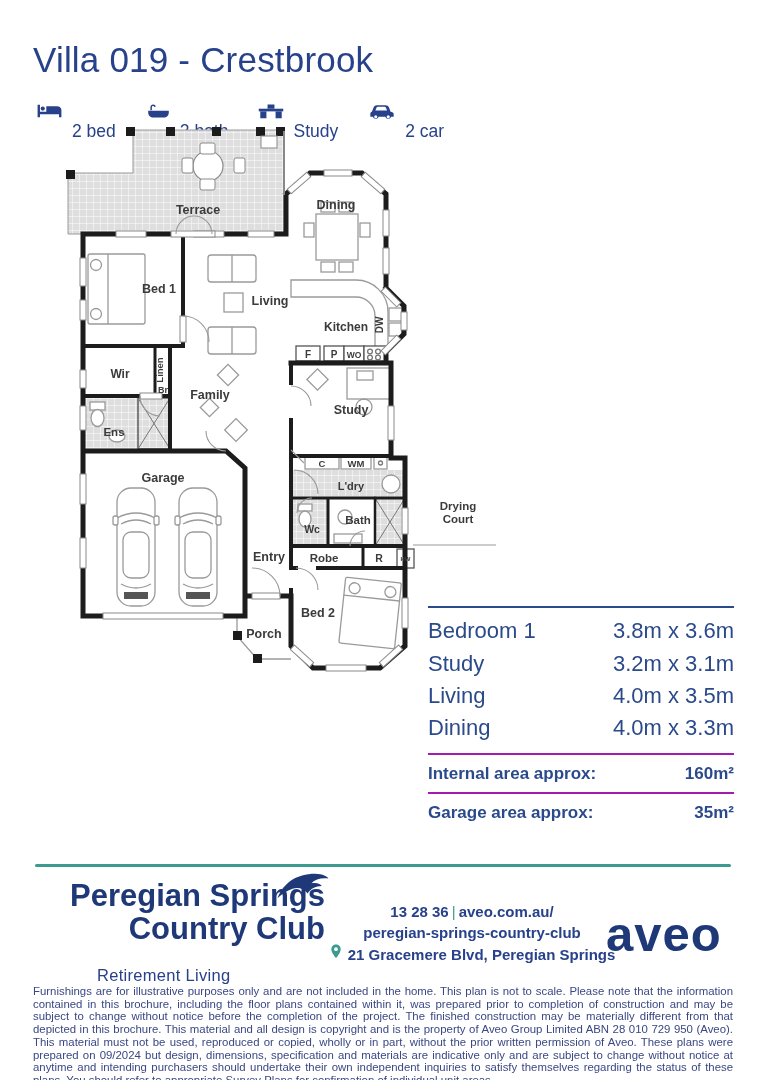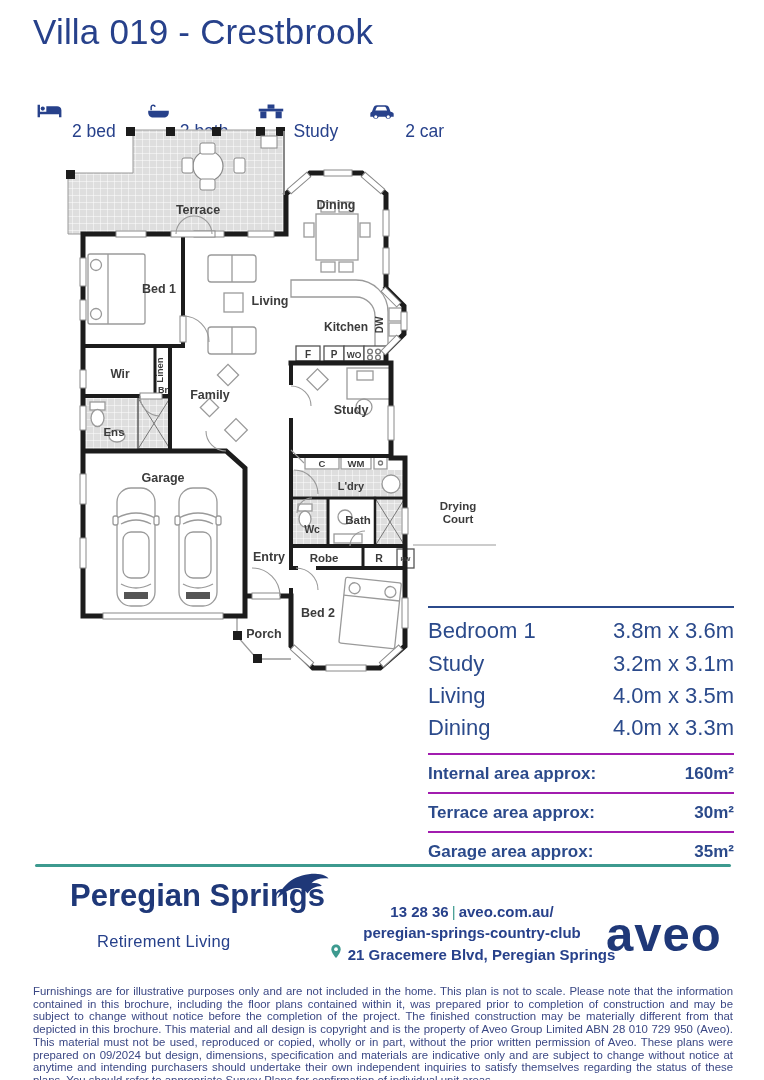--- a/index.html
+++ b/index.html
@@ -1,18 +1,18 @@
 <!DOCTYPE html>
 <html><head>
 <meta charset="utf-8">
 <style>
   html,body{margin:0;padding:0;background:#fff;}
   .page{position:relative;width:764px;height:1080px;background:#ffffff;overflow:hidden;
         font-family:"Liberation Sans","DejaVu Sans",sans-serif;color:#27418b;}
-  .title{position:absolute;left:33px;top:12px;font-size:35px;font-weight:500;color:#27418b;letter-spacing:.2px;}
+  .title{position:absolute;left:33px;top:40px;font-size:35px;font-weight:500;color:#27418b;letter-spacing:.2px;}
   .features{position:absolute;left:36px;top:80px;display:flex;gap:30px;align-items:center;}
   .feature{display:flex;align-items:center;gap:9px;}
   .feature svg{display:block;}
   .feature .flabel{font-size:17.5px;color:#27418b;margin-top:41px;}
   .plan-wrap{position:absolute;left:58px;top:118px;width:442px;height:562px;font-weight:bold;}
   .plan-wrap svg{width:100%;height:100%;}
   .plan-label{font-family:"Liberation Sans","DejaVu Sans",sans-serif;fill:#3b3b3b;}
   
   .spec{position:absolute;left:428px;top:606px;width:306px;border-top:2.5px solid #2b4a8b;padding-top:7px;}
   .spec-row{display:flex;justify-content:space-between;font-size:22px;color:#2b4a8b;padding:3.2px 0;}
@@ -303,38 +303,35 @@
     </div>
     <div class="spec-row">
       <span>Dining</span>
       <span>4.0m x 3.3m</span>
     </div>
     <div class="spec-total">
       <span>Internal area approx:</span>
       <span>160m²</span>
     </div>
     <div class="spec-total">
-      <span>Terrace area approx:</span>
-      <span>30m²</span>
-    </div>
-    <div class="spec-total">
       <span>Garage area approx:</span>
       <span>35m²</span>
     </div>
   </div>
 
   <div class="rule-teal"></div>
 
   <div class="footer-left">
     <span class="wave">
       <svg width="58" height="34" viewBox="0 0 60 36" fill="#1f3878">
           <path d="M4 31 C10 15 24 5 44 5 C52 5 57 8 58 10 C50 9 44 11 40 15 C46 14 50 16 51 18 C44 18 39 21 36 26 C32 21 26 19 20 21 C14 23 8 27 4 31 Z"></path>
         </svg>
     </span>
     <div class="club1">Peregian Springs</div>
+    <div class="club2">Country Club</div>
     <div class="tagline">Retirement Living</div>
   </div>
 
   <div class="footer-center">
     <div>
       <span>13 28 36</span><span class="sep">|</span><span>aveo.com.au/</span>
     </div>
     <div>peregian-springs-country-club</div>
     <div class="addr">
       <span>

